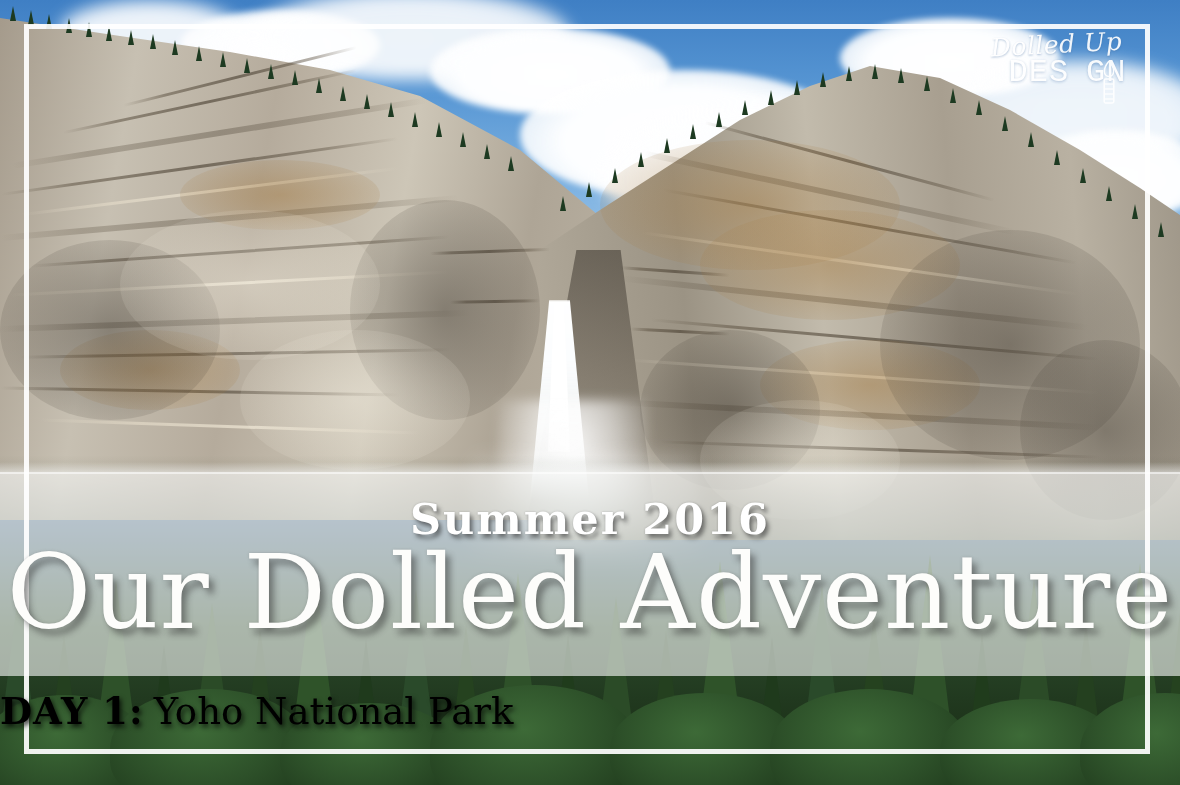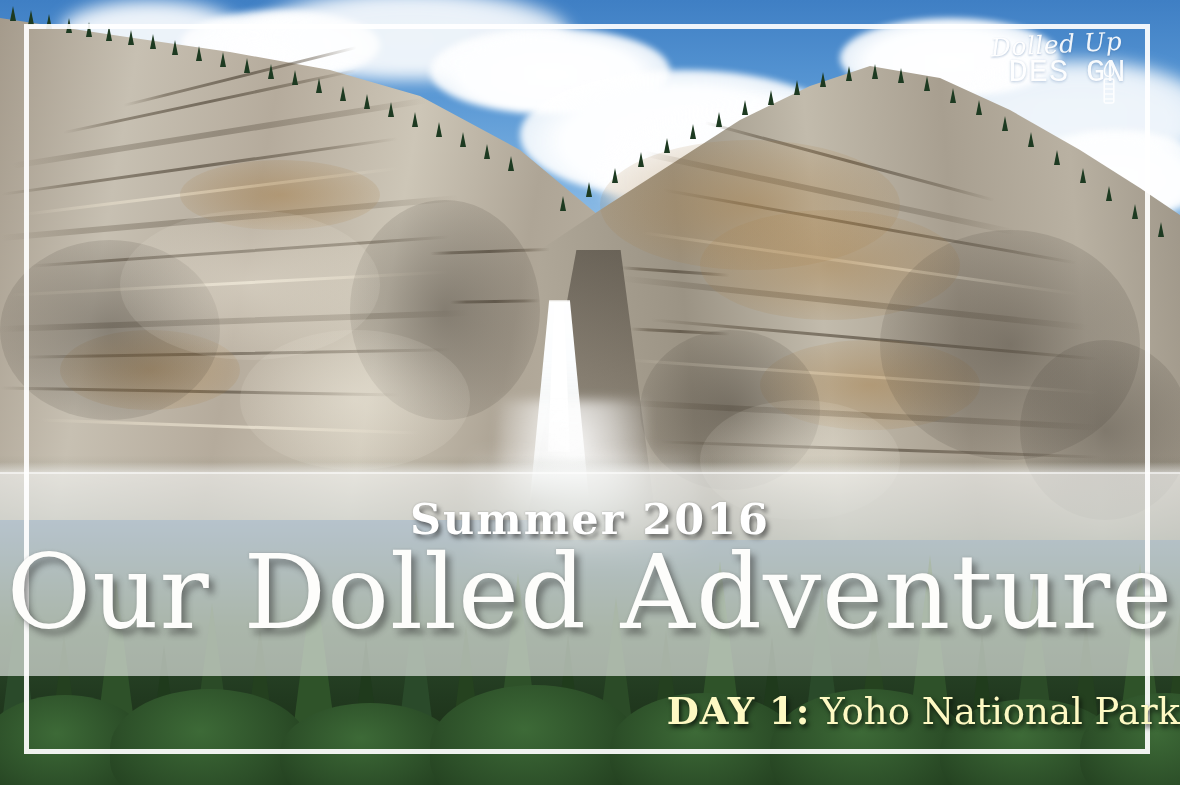--- a/index.html
+++ b/index.html
@@ -167,24 +167,24 @@
     font-family:"DejaVu Serif",serif;
     font-weight:400;
     font-size:103px;
     line-height:1.05;
     letter-spacing:1px;
     color:#fdfdfb;
     text-shadow:5px 6px 6px rgba(45,45,45,.48), 0 0 3px rgba(110,110,110,.3);
   }
   .subtitle{
     position:absolute;left:0;top:689px;width:1180px;
-    text-align:right;
+    text-align:left;
     font-family:"DejaVu Serif",serif;
     font-size:37px;
-    color:#fef9c3;
+    color:#000000;
     text-shadow:2px 3px 5px rgba(0,0,0,.75);
     white-space:nowrap;
   }
   .subtitle .day{
     font-weight:700;
     letter-spacing:1px;
     margin-right:10px;
   }
   .subtitle .place{
     font-weight:400;

